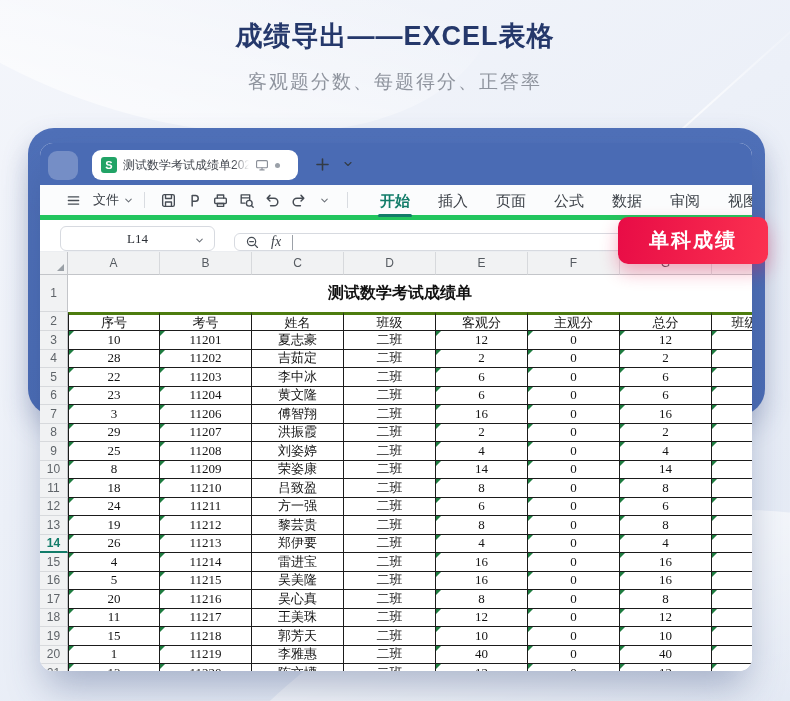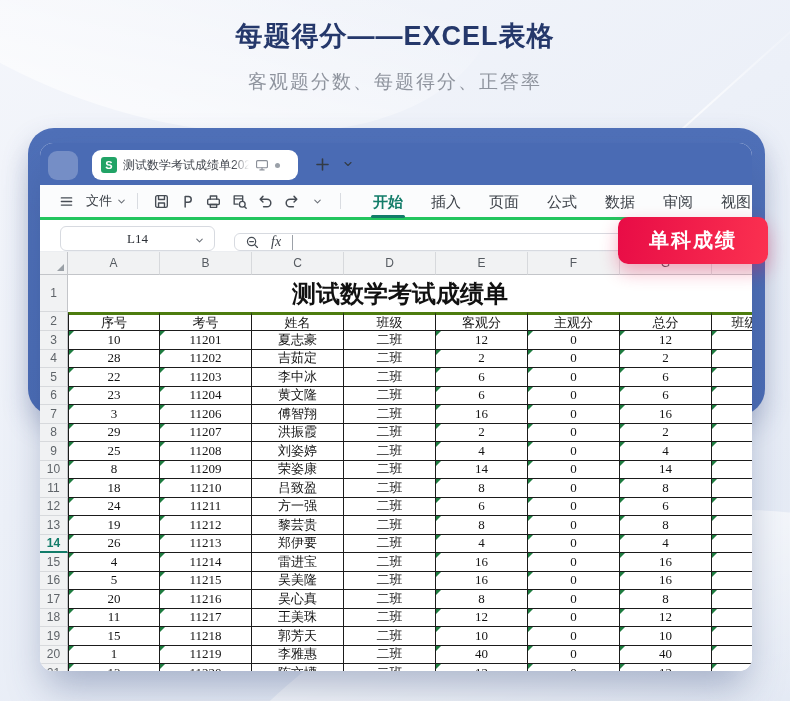--- a/index.html
+++ b/index.html
@@ -45,22 +45,22 @@
   .tab-title { position:relative; font-size:12px; color:#40454d; white-space:nowrap;
     overflow:hidden; width:126px; flex:none; }
   .tab-title::after { content:""; position:absolute; right:0; top:0; width:16px; height:100%;
     background:linear-gradient(90deg,rgba(255,255,255,0),#fff); }
   .tab-dot { width:5px; height:5px; border-radius:50%; background:#9aa0a8; flex:none; }
   .newtab-btn { position:absolute; left:272px; top:11px; width:20px; height:20px; display:flex;
     align-items:center; justify-content:center; cursor:pointer; }
   .tab-chevron { position:absolute; left:302px; top:15px; }
 
   
-  .toolbar { height:35px; background:#fbfcfd; border-bottom:3px solid #22c55e;
-    display:flex; align-items:center; padding-left:13px; white-space:nowrap; }
+  .toolbar { height:35px; background:#fbfcfd; border-bottom:5px solid #22c55e;
+    display:flex; align-items:center; padding-left:20px; white-space:nowrap; }
   .tb-label { font-size:13px; color:#3c4148; margin:0 4px 0 7px; }
   .tb-sep { width:1px; height:16px; background:#d9dce1; margin:0 10px; flex:none; }
   .tb-icon { display:flex; align-items:center; justify-content:center; width:26px; height:26px;
     flex:none; border-radius:4px; }
   .ribbon-tabs { display:flex; margin-left:8px; }
   .ribbon-tab { font-size:15px; color:#3c4148; padding:8px 14px 6px; position:relative; flex:none; }
   .ribbon-tab.active { color:#127c69; font-weight:700; }
   .ribbon-tab.active::after { content:""; position:absolute; left:12px; right:12px; bottom:0;
     height:3px; background:#127c69; border-radius:2px; }
 
@@ -87,21 +87,21 @@
     border-left:7px solid transparent; border-bottom:7px solid #9aa0a6; }
   .letter-cell { width:92px; height:100%; background:#f1f2f3; border-right:1px solid #d7d9dc;
     border-bottom:1px solid #c3c5c9; display:flex; align-items:center; justify-content:center;
     font-family:"Liberation Sans","DejaVu Sans",sans-serif; font-size:12px; color:#565b61; flex:none; }
   .gridrow { display:flex; }
   .rnum { width:28px; background:#f1f2f3; border-right:1px solid #c3c5c9;
     border-bottom:1px solid #d7d9dc; display:flex; align-items:center; justify-content:center;
     font-family:"Liberation Sans","DejaVu Sans",sans-serif; font-size:12px; color:#5f6469; flex:none; }
   .rnum.sel { color:#127c69; font-weight:700; border-bottom:2px solid #127c69; }
   .title-cell { width:644px; display:flex; align-items:center; justify-content:center;
-    font-family:"Liberation Sans","DejaVu Sans",sans-serif; font-size:24px; font-weight:700;
+    font-family:"Liberation Sans","DejaVu Sans",sans-serif; font-size:16px; font-weight:700;
     color:#111; flex:none;padding-left:20px; }
   .cell { width:92px; position:relative; display:flex; align-items:center; justify-content:center;
     font-size:13px; color:#141414; border-right:1px solid #1b1b1b; border-bottom:1px solid #1b1b1b;
     background:#fff; flex:none; overflow:visible; }
   .cell.first { border-left:1px solid #1b1b1b; }
   .cell.hdr { border-top:3px solid #4d7c0f; }
   .err-tri { position:absolute; left:0; top:0; width:0; height:0;
     border-top:5px solid #1d7c3f; border-right:5px solid transparent; }
 
   
@@ -113,21 +113,21 @@
 
   svg { display:block; }
 </style>
 </head>
 <body>
 
 <div class="swoosh-line"></div>
 <div class="swoosh-band"></div>
 <div class="swoosh-band2"></div>
 
-<div class="page-title">每题得分——EXCEL表格</div>
+<div class="page-title">成绩导出——EXCEL表格</div>
 <div class="page-subtitle">客观题分数、每题得分、正答率</div>
 
 <div class="blue-panel"></div>
 
 <div class="window">
 
   <div class="titlebar">
     <div class="tabstrip-edge"></div>
     <div class="doc-tab">
       <div class="s-logo">S</div>

